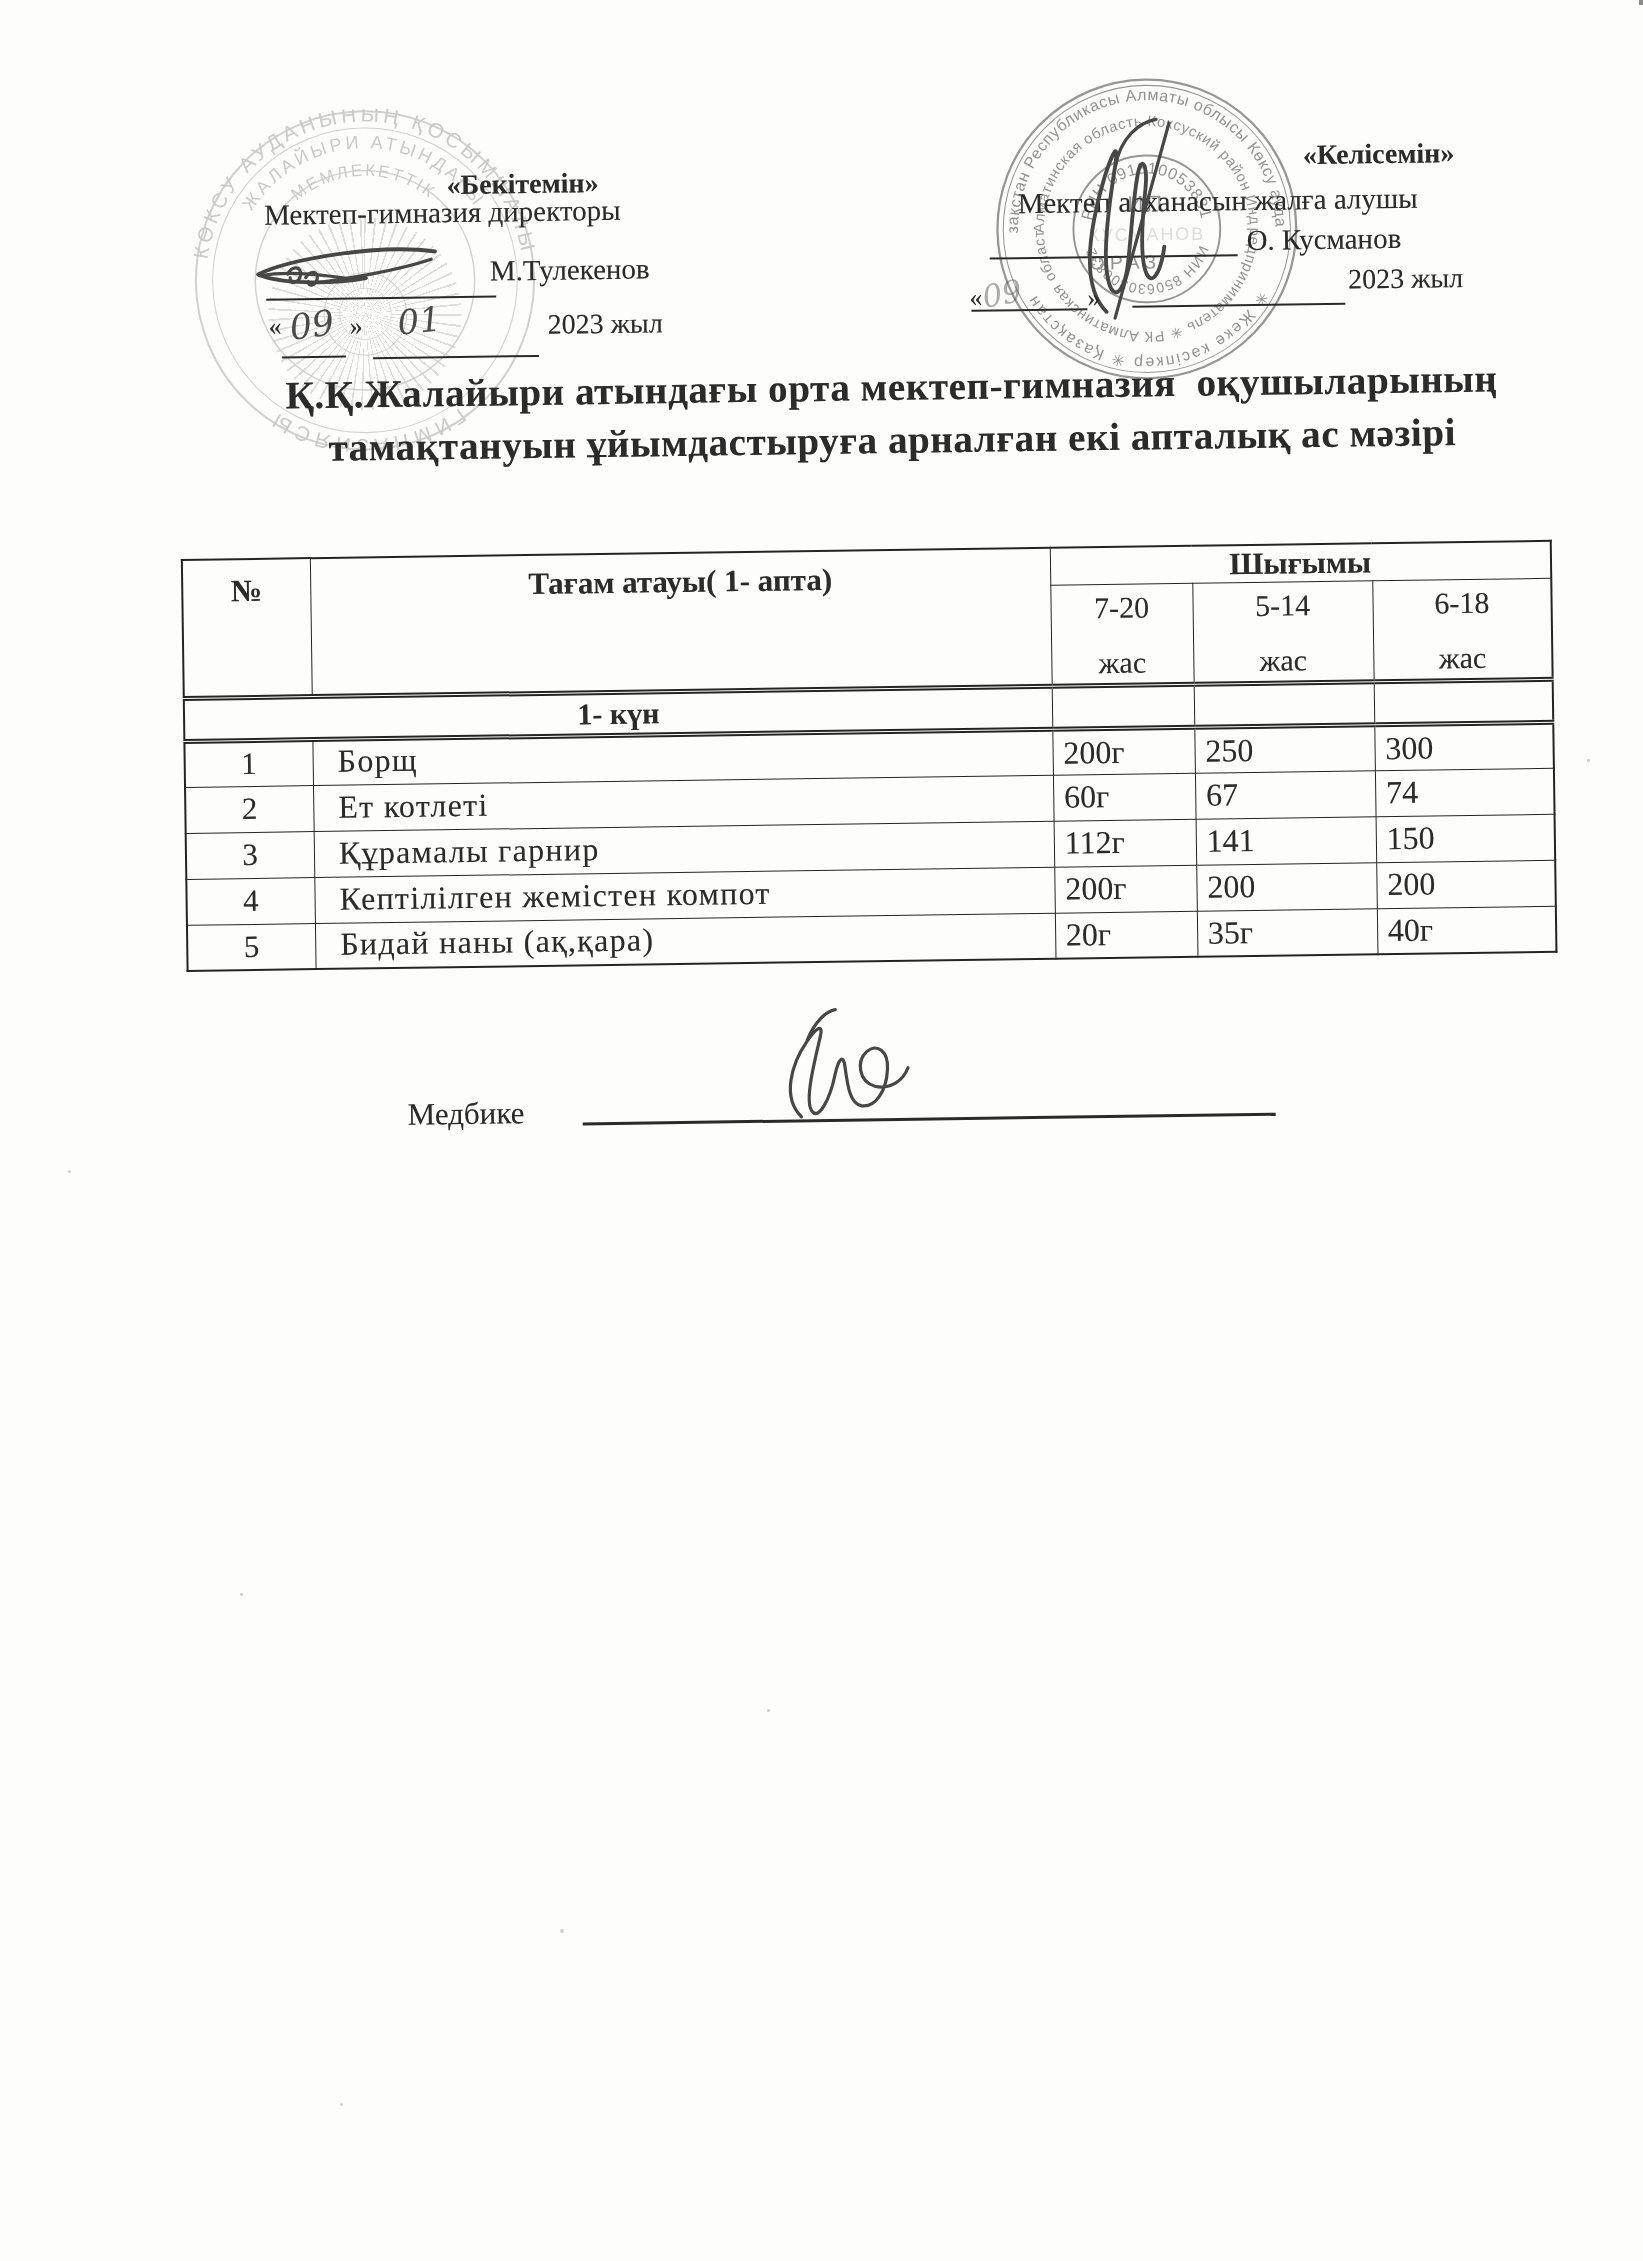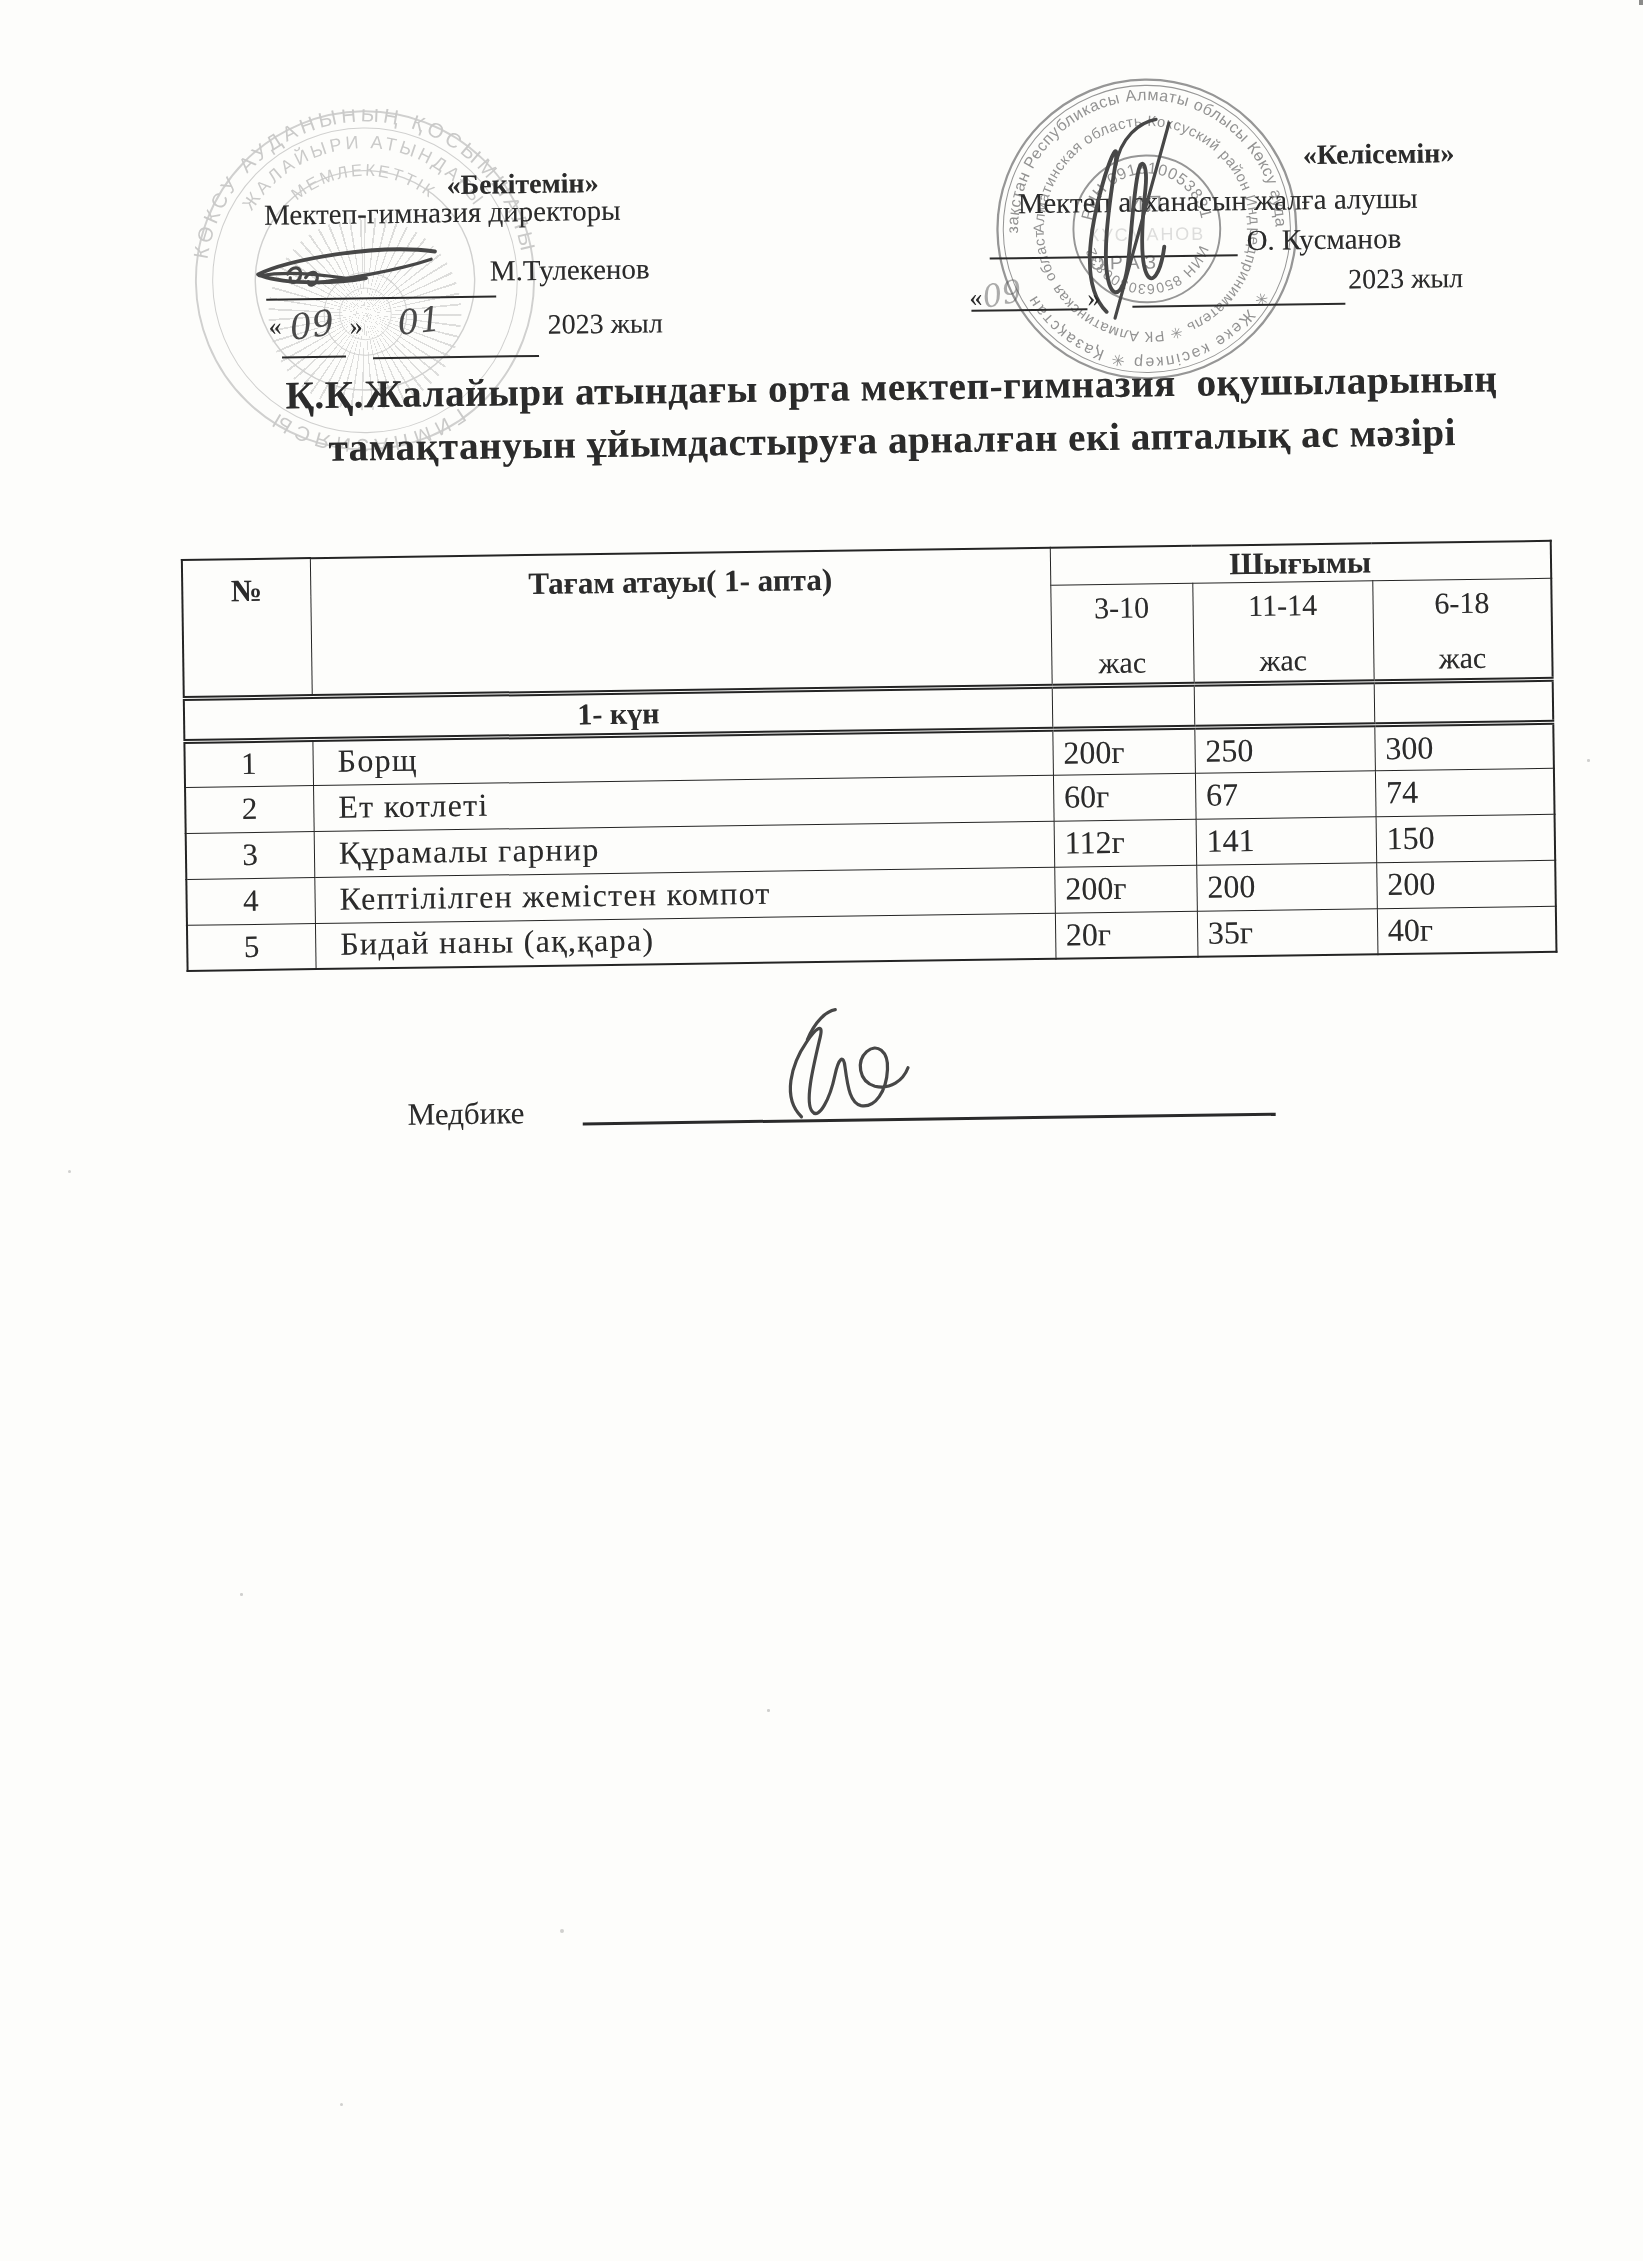--- a/index.html
+++ b/index.html
@@ -201,27 +201,27 @@
       </colgroup>
       <tbody>
         <tr style="height:37px">
           <th class="hdr no-h" rowspan="2">№</th>
           <th class="hdr dish-h" rowspan="2">Тағам атауы( 1- апта)</th>
           <th class="hdr out-h" colspan="3">Шығымы</th>
         </tr>
         <tr style="height:97px">
           <th class="age">
             <div class="agewrap">
-              <span>3-10</span>
+              <span>7-20</span>
               <span>жас</span>
             </div>
           </th>
           <th class="age">
             <div class="agewrap">
-              <span>11-14</span>
+              <span>5-14</span>
               <span>жас</span>
             </div>
           </th>
           <th class="age">
             <div class="agewrap">
               <span>6-18</span>
               <span>жас</span>
             </div>
           </th>
         </tr>

